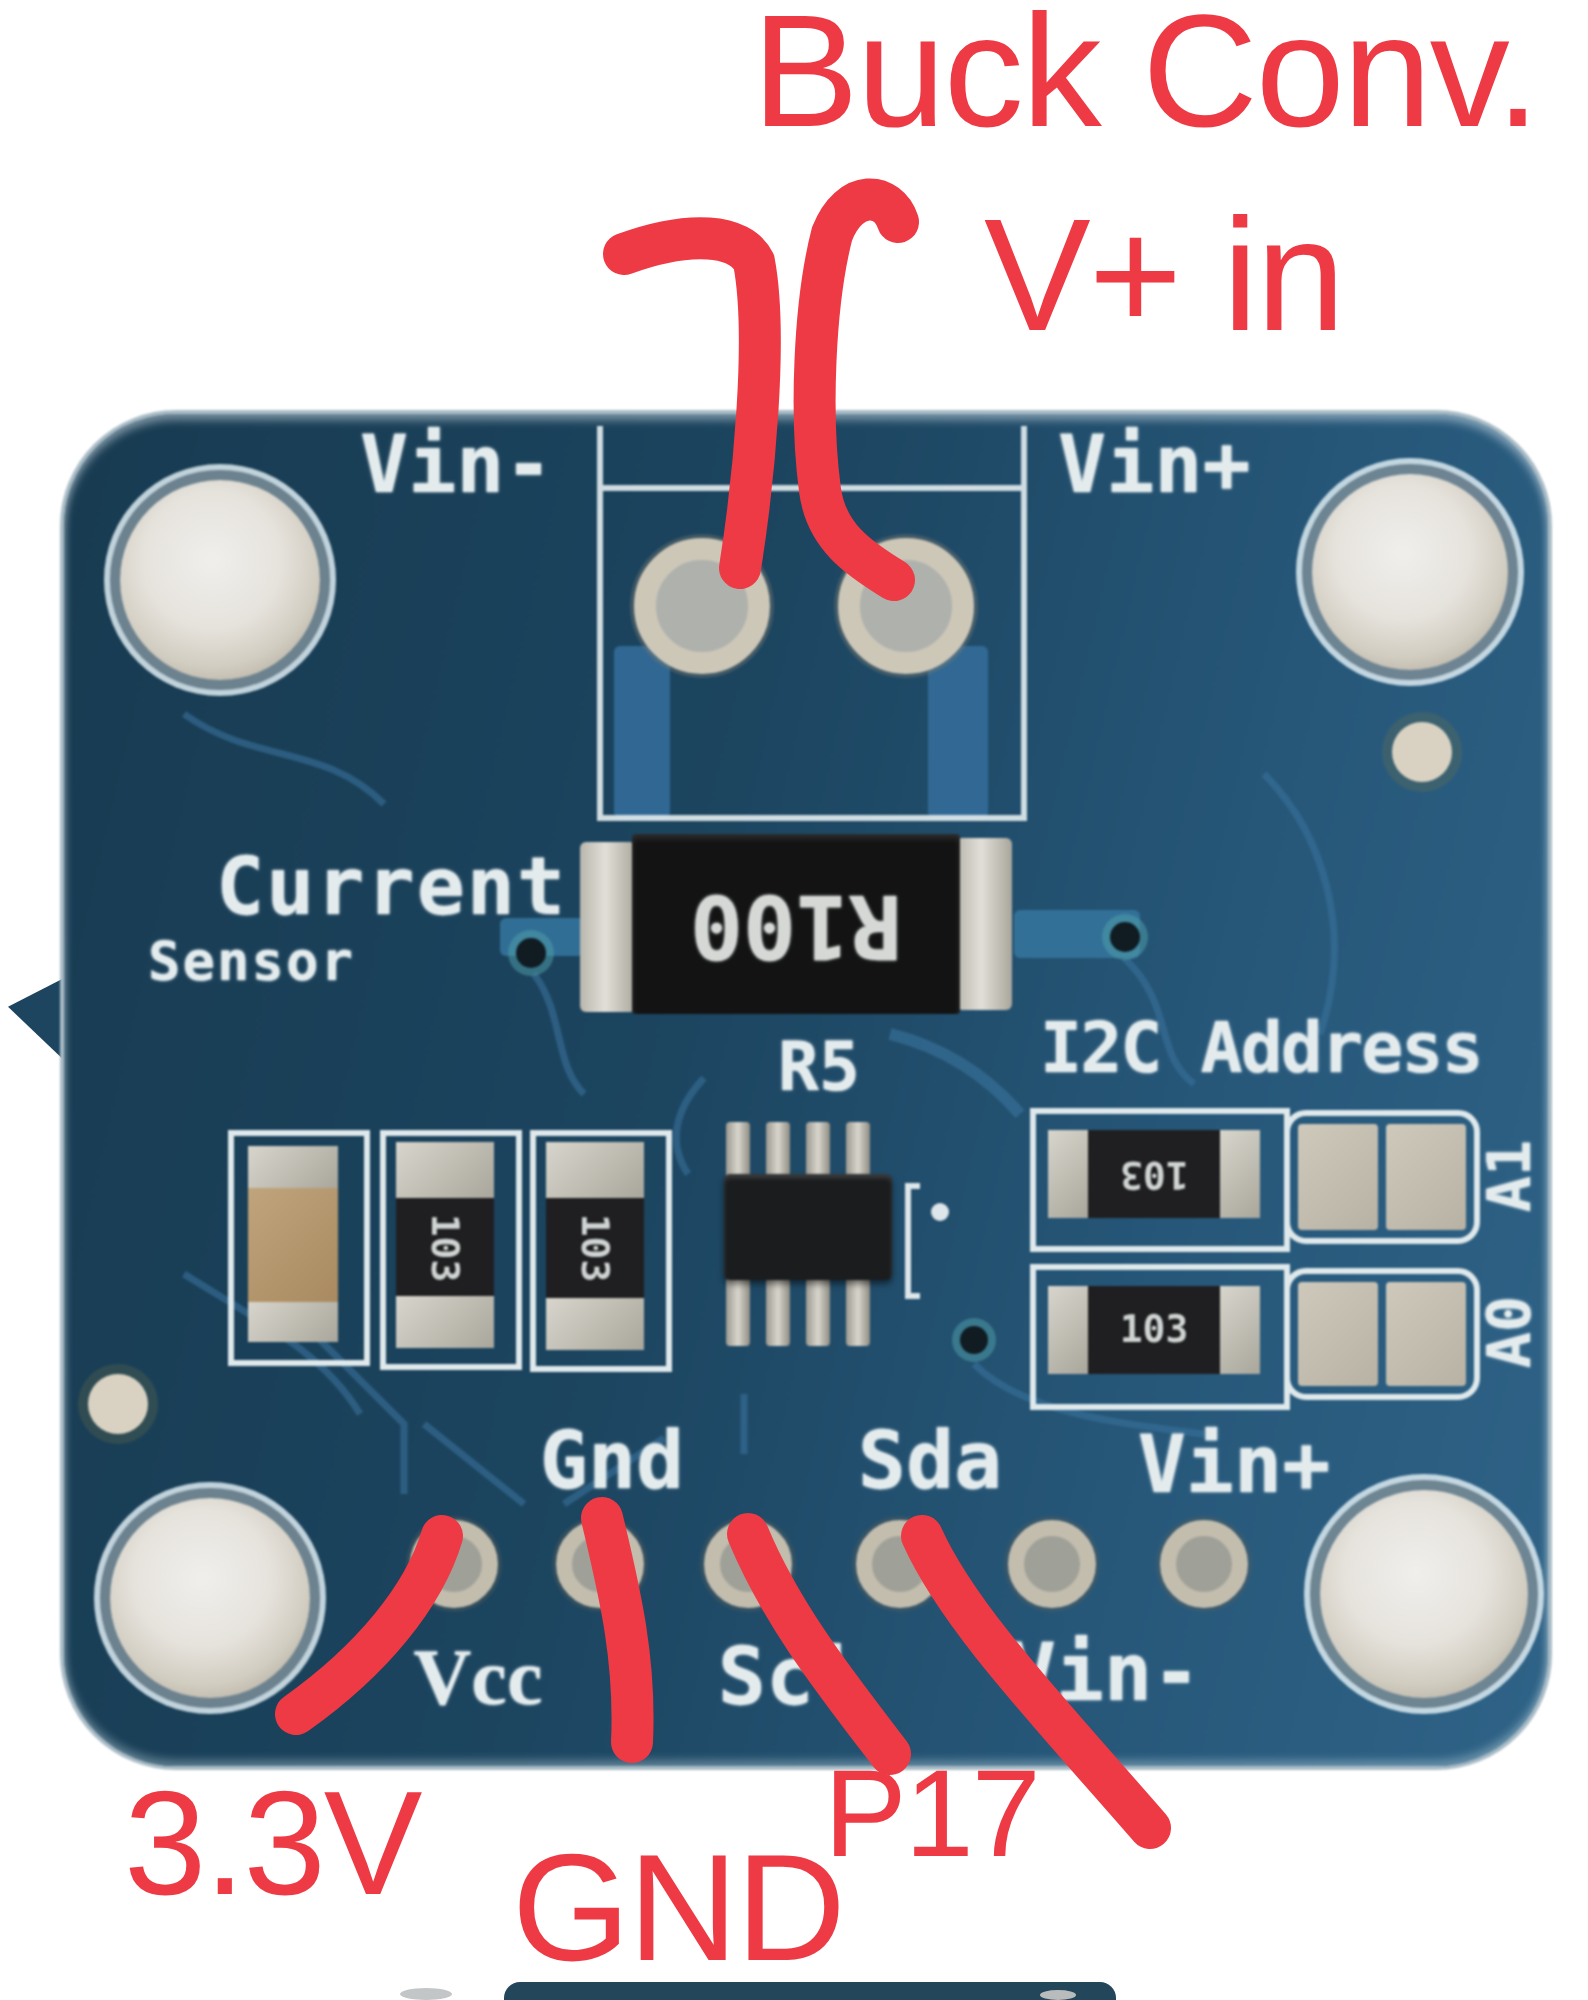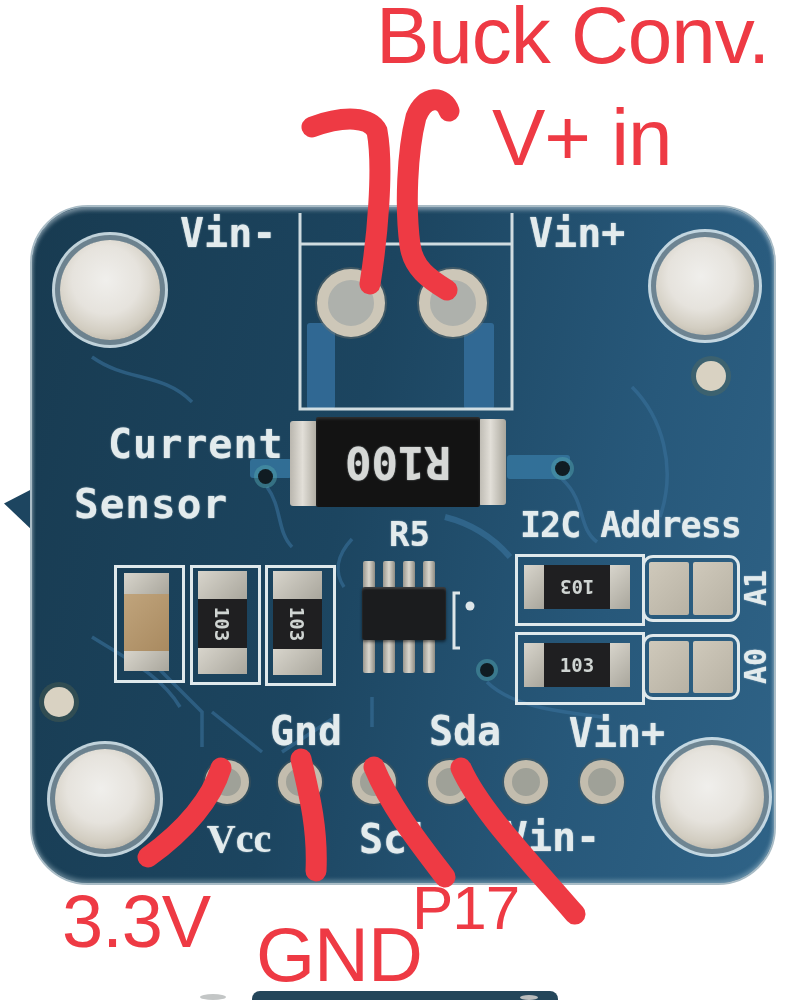--- a/index.html
+++ b/index.html
@@ -102,21 +102,21 @@
     <div class="padsm" style="left:12px;top:480px;width:30px;height:30px;"></div>
     <div class="padsm" style="left:664px;top:154px;width:30px;height:30px;"></div>
 
     <div class="silk" style="left:148px;top:6px;font-size:40px;">Vin-</div>
     <div class="silk" style="left:497px;top:6px;font-size:40px;">Vin+</div>
 
     <div class="padbig" style="left:285px;top:62px;width:46px;height:46px;"></div>
     <div class="padbig" style="left:387px;top:62px;width:46px;height:46px;"></div>
 
     <div class="silk" style="left:40px;top:217px;font-size:40px;letter-spacing:1px;margin-left:36px;">Current</div>
-    <div class="silk" style="left:42px;top:277px;font-size:41px;letter-spacing:1px;">Sensor</div>
+    <div class="silk" style="left:42px;top:261px;font-size:27px;letter-spacing:1px;">Sensor</div>
 
     <div class="shunt-cap" style="left:258px;top:214px;width:28px;height:85px;"></div>
     <div class="shunt-cap" style="left:446px;top:212px;width:28px;height:86px;"></div>
     <div class="shunt-body" style="left:284px;top:210px;width:164px;height:90px;">
       <div class="silk rot180" style="position:absolute;left:0;top:0;width:164px;height:90px;display:flex;align-items:center;justify-content:center;font-size:44px;color:#d6d8d6;">R100</div>
     </div>
 
     <div class="via" style="left:226px;top:262px;width:15px;height:15px;"></div>
     <div class="via" style="left:523px;top:254px;width:15px;height:15px;"></div>
     <div class="via" style="left:448px;top:456px;width:14px;height:14px;"></div>

